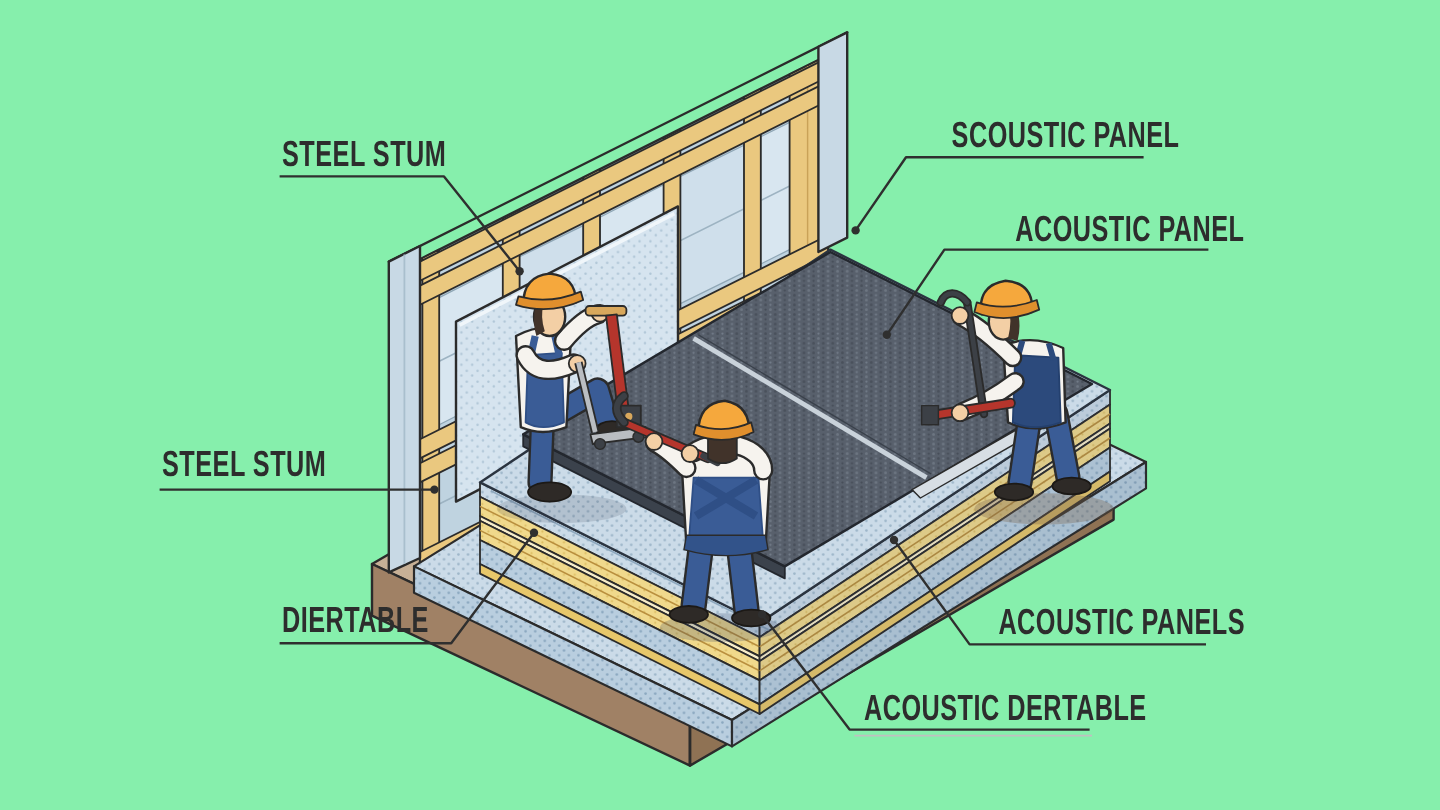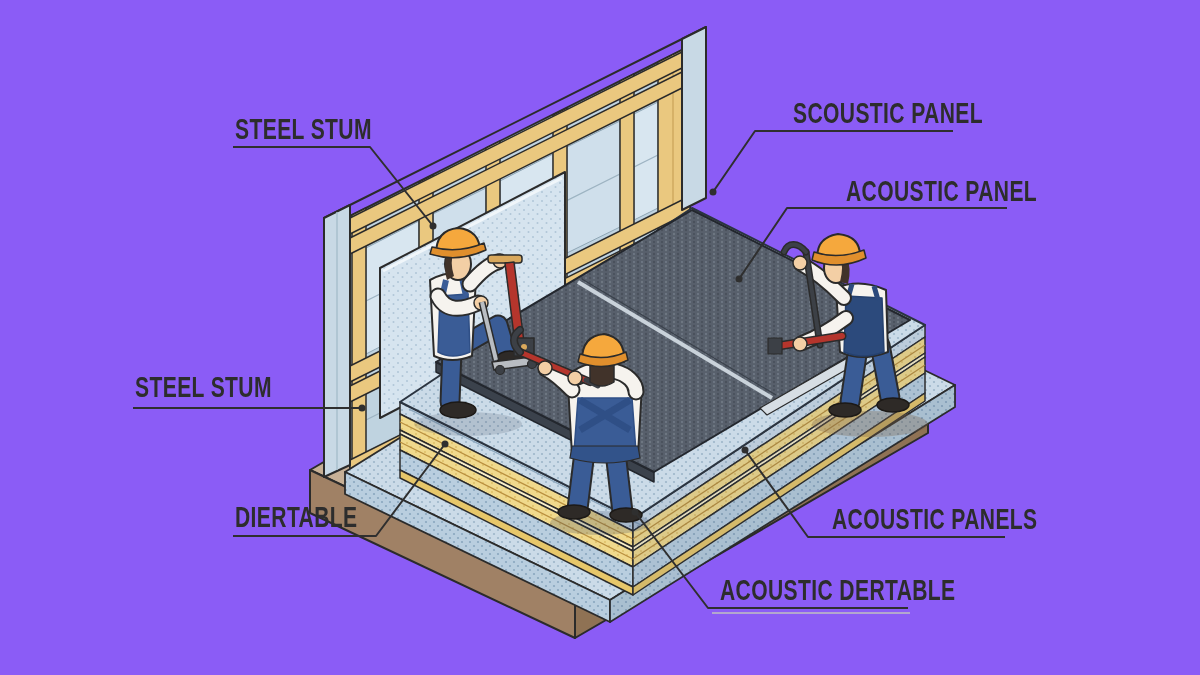--- a/index.html
+++ b/index.html
@@ -1,16 +1,16 @@
 <!DOCTYPE html>
 <html><head>
 <meta charset="utf-8">
 <style>
   html,body{margin:0;padding:0;background:#fff;}
-  .stage{position:relative;width:1200px;height:675px;background:#8b5cf6;overflow:hidden;
+  .stage{position:relative;width:1200px;height:675px;background:#86efac;overflow:hidden;
          font-family:"Liberation Sans", sans-serif;}
   .stage svg{position:absolute;left:0;top:0;}
   .lbl{position:absolute;font-weight:700;font-size:27px;line-height:1;color:#2d2d2d;
        white-space:nowrap;letter-spacing:.5px;transform:scale(.78,1.12);
        transform-origin:left top;}
 </style>
 </head>
 <body>
 
 <div class="stage">

